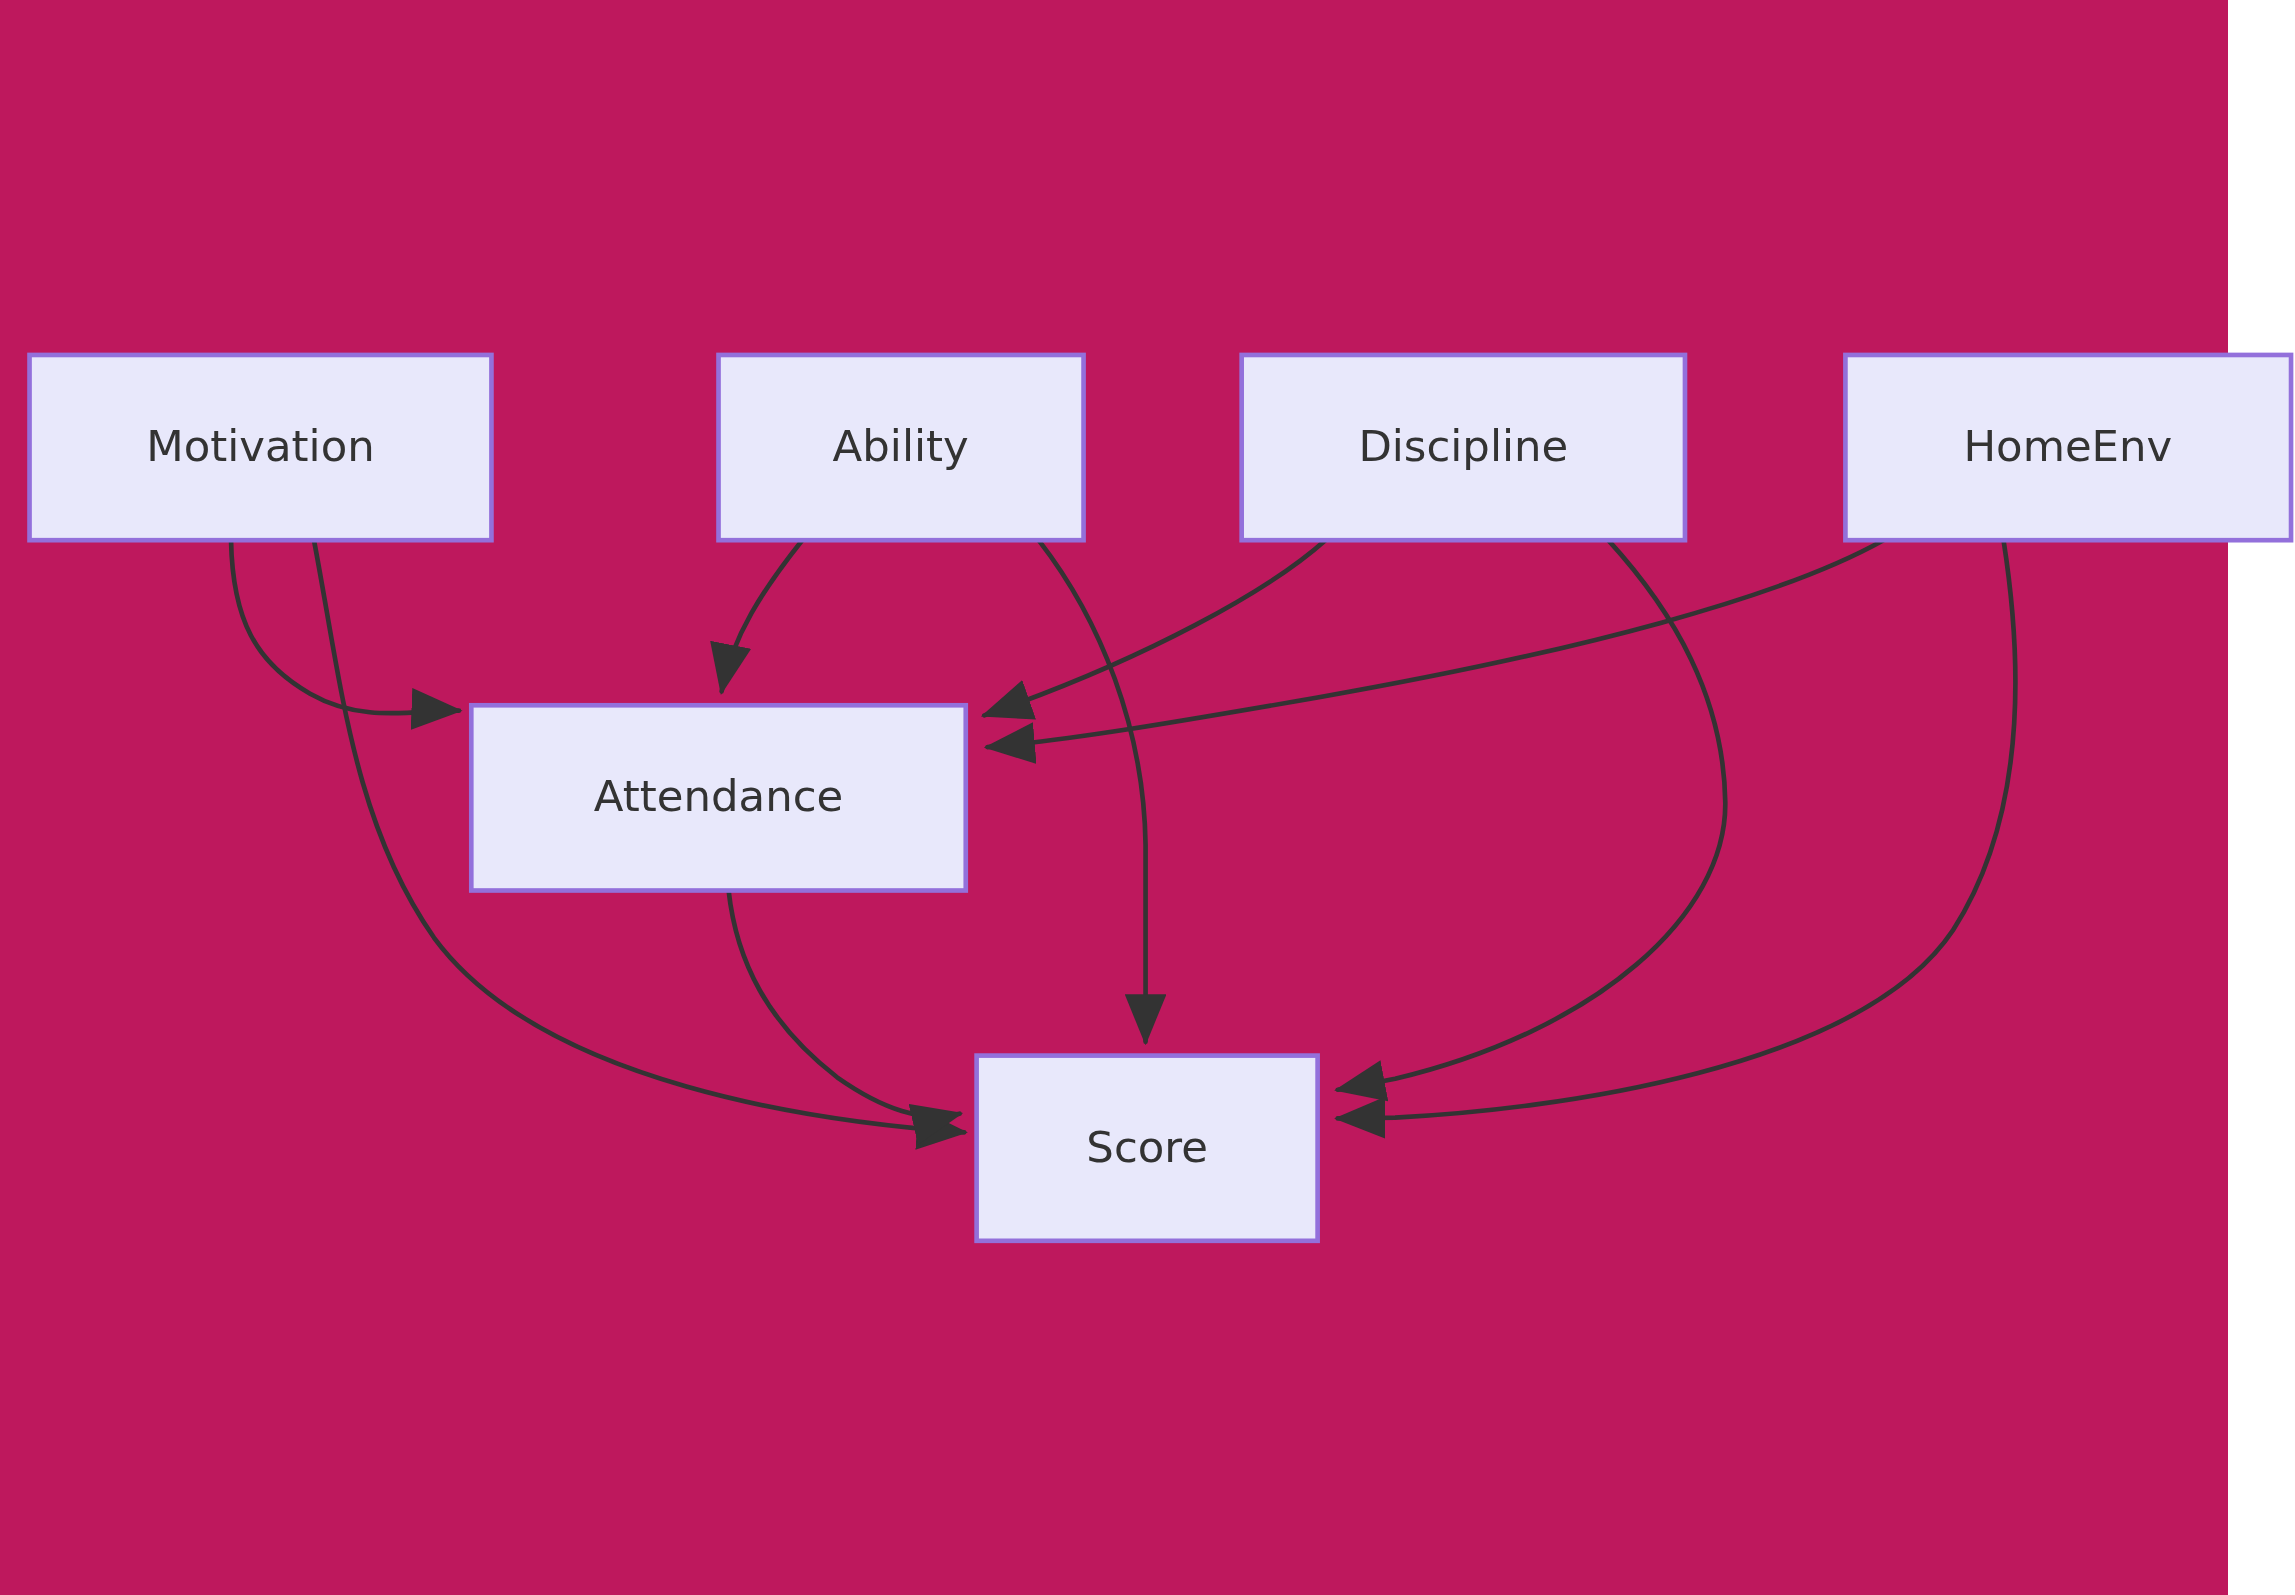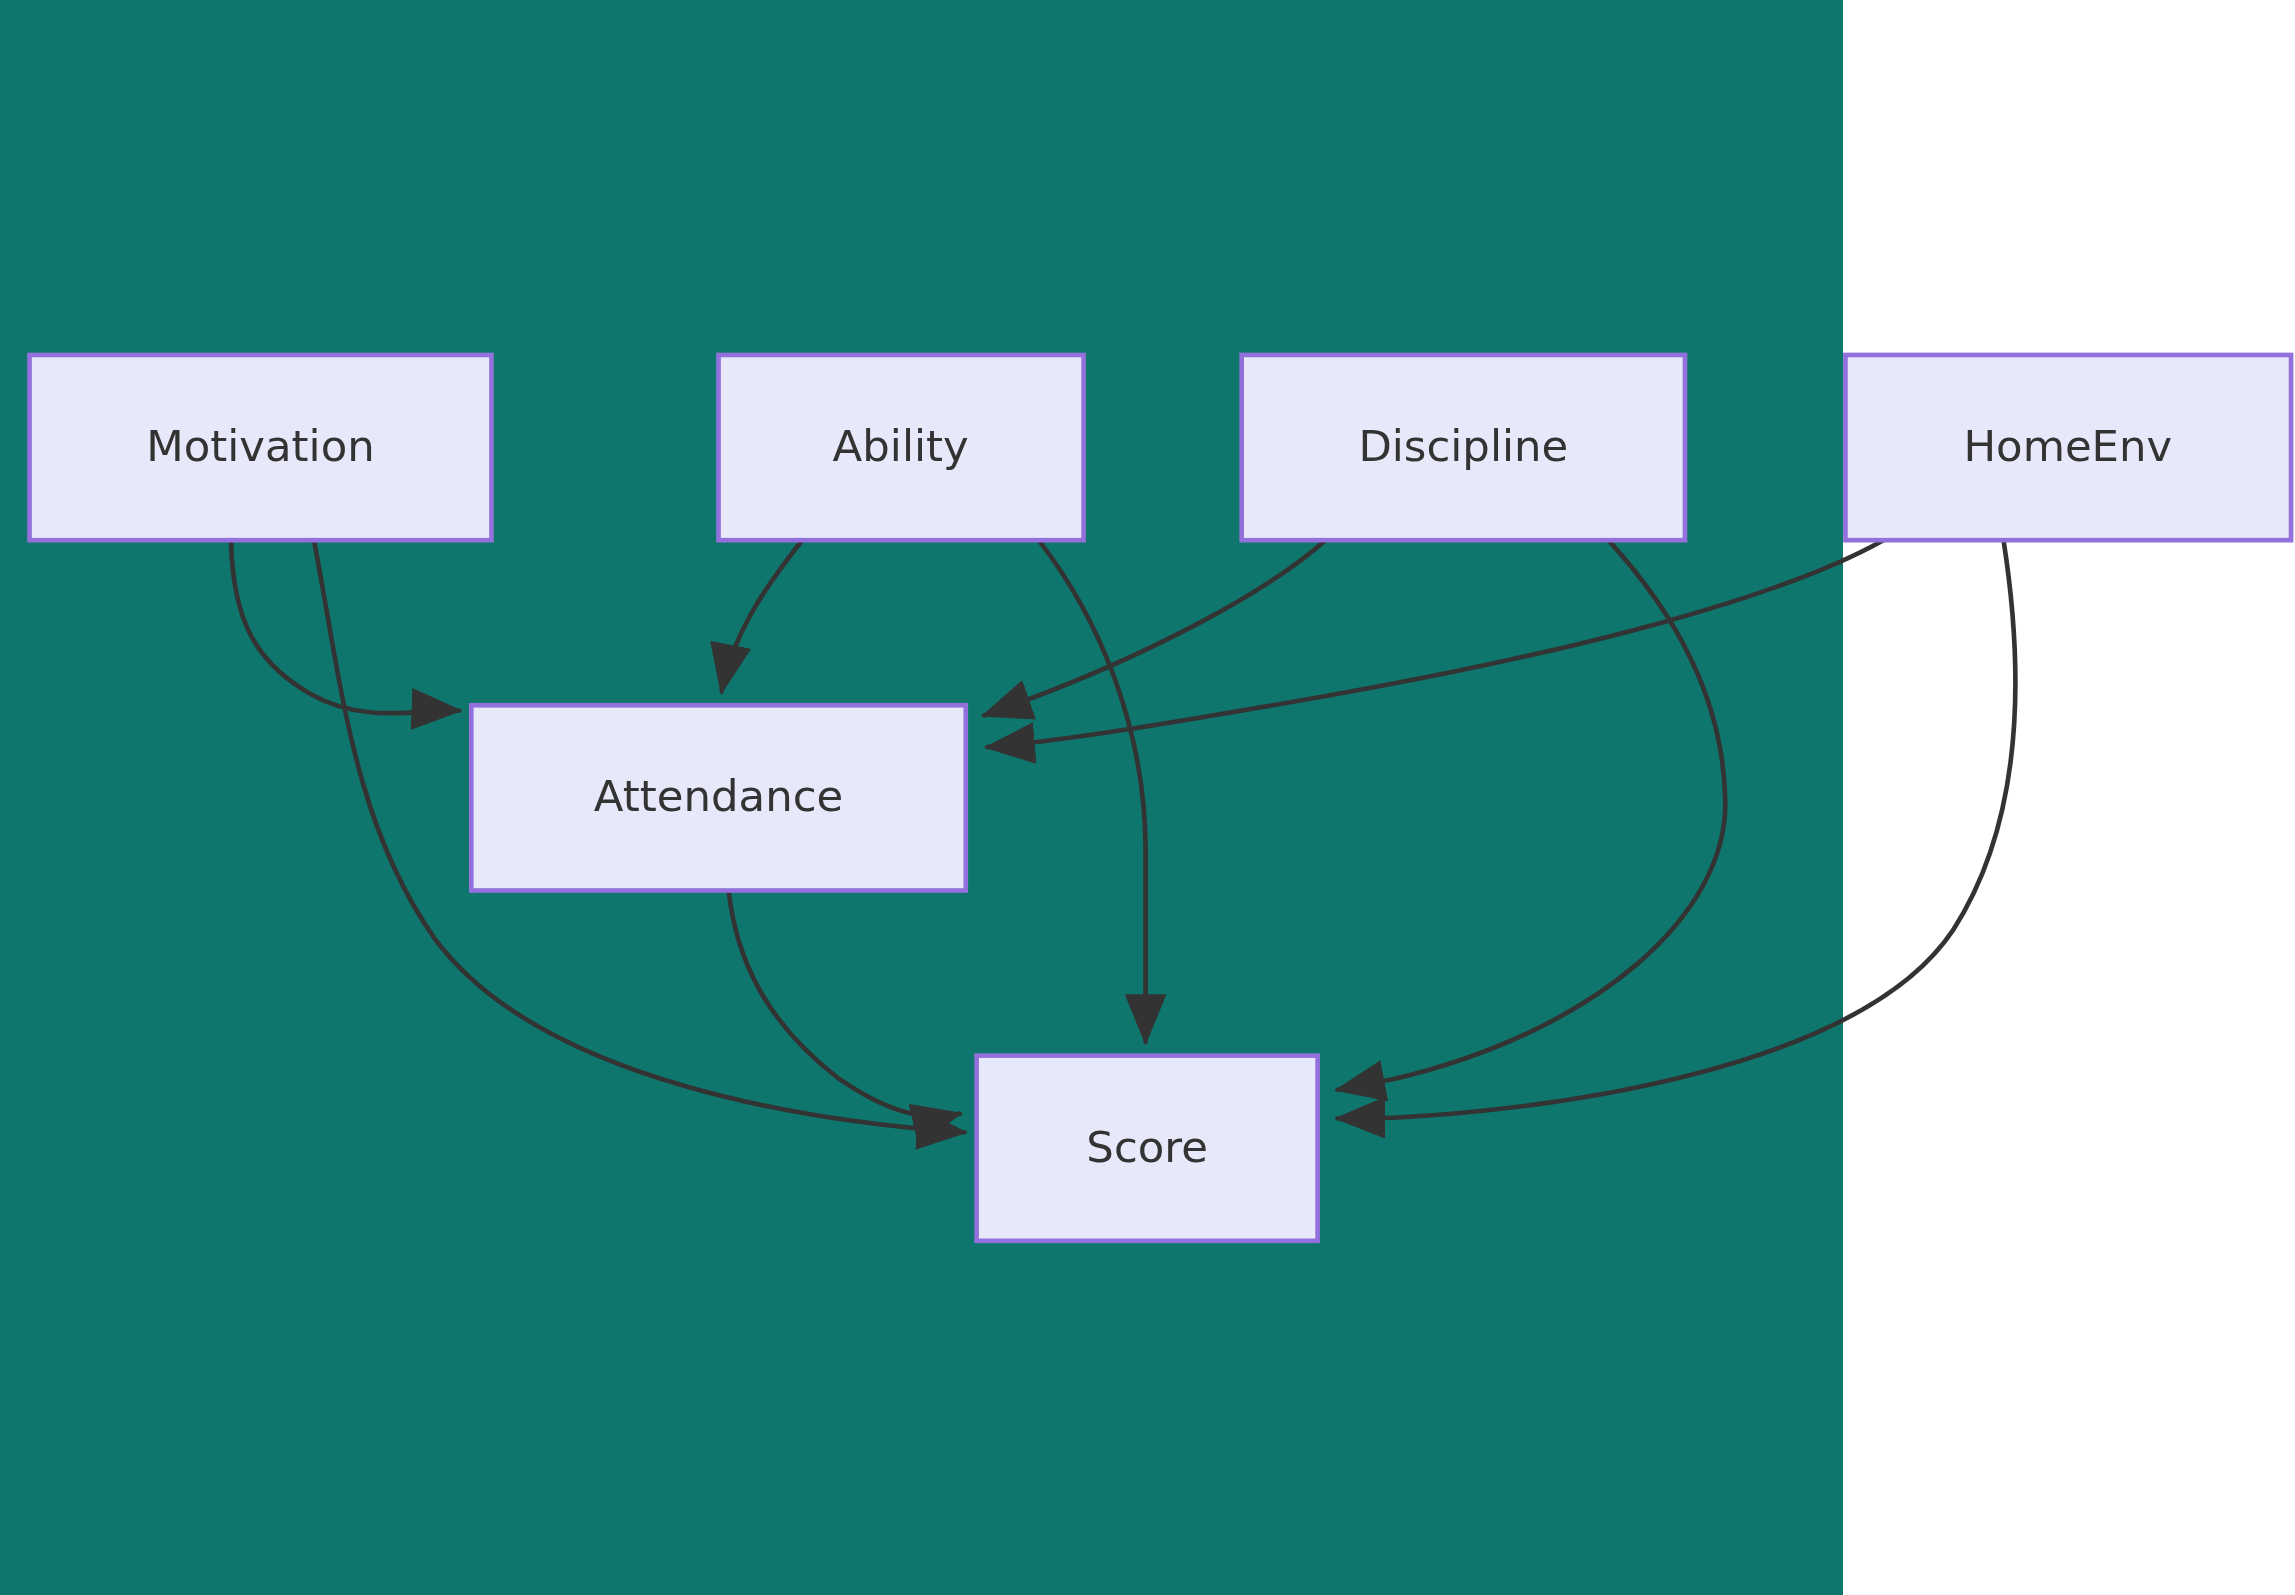--- a/index.html
+++ b/index.html
@@ -8,23 +8,23 @@
     background: #ffffff;
   }
   body {
     width: 2295px;
     height: 1595px;
     font-family: "DejaVu Sans", "Liberation Sans", sans-serif;
     overflow: hidden;
   }
   #diagram-root {
     position: relative;
-    width: 1843px;
+    width: 2228px;
     height: 1595px;
-    background: #0f766e;
+    background: #be185d;
   }
   #graph-svg {
     position: absolute;
     top: 0;
     left: 0;
     width: 2295px;
     height: 1595px;
   }
   .node-rect {
     fill: #e8e8fb;

